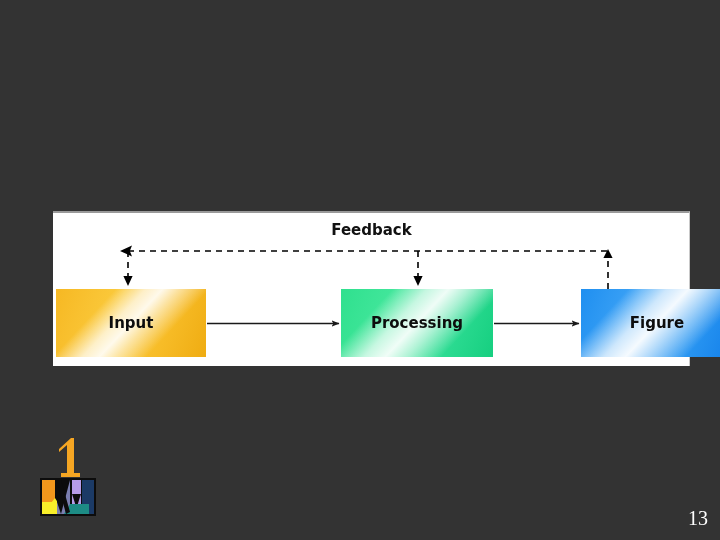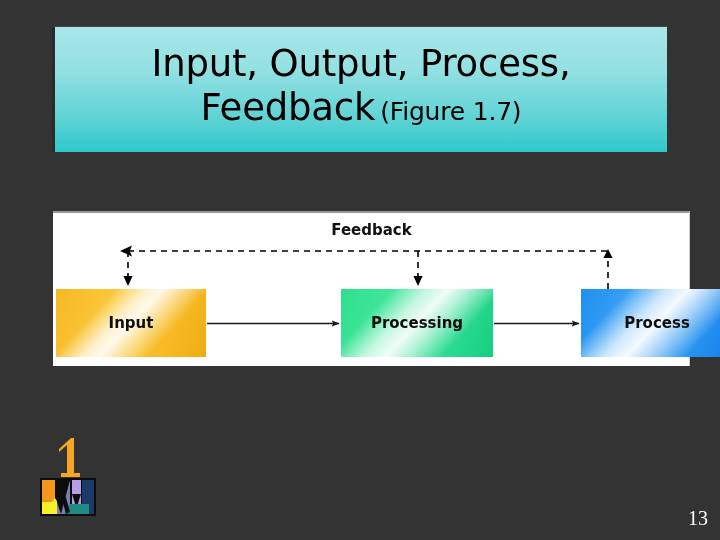--- a/index.html
+++ b/index.html
@@ -170,27 +170,20 @@
     color: #ffffff;
     font-size: 20px;
     font-family: "Liberation Serif", "DejaVu Serif", serif;
   }
 </style>
 </head>
 <body>
 
 <div id="slide">
 
-  <div id="title-banner">
-    <div id="title-line1">Input, Output, Process,</div>
-    <div id="title-line2">
-      <span id="title-main2">Feedback</span>
-      <span id="title-sub">(Figure 1.7)</span>
-    </div>
-  </div>
 
   <div id="diagram-panel">
     <div id="diagram-inner">
 
       <svg id="diagram-svg" width="637" height="155" viewBox="0 0 637 155">
         <defs>
           <marker id="solid-arrow" markerWidth="9" markerHeight="9" refX="7.5" refY="3.2" orient="auto" markerUnits="userSpaceOnUse">
             <path d="M0,0 L8,3.2 L0,6.4 L1.9,3.2 Z" fill="#1a1a1a"></path>
           </marker>
           <marker id="dash-arrow-down" markerWidth="9" markerHeight="9" refX="4" refY="7" orient="auto" markerUnits="userSpaceOnUse">
@@ -220,21 +213,21 @@
 
       <div class="flow-box" id="box-processing">
         <span class="box-text">Processing</span>
       </div>
 
       <div class="flow-box" id="box-input">
         <span class="box-text">Input</span>
       </div>
 
       <div class="flow-box" id="box-output">
-        <span class="box-text">Process</span>
+        <span class="box-text">Figure</span>
       </div>
 
     </div>
   </div>
 
   <svg id="logo" viewBox="0 0 62 88">
 
     <g>
       <path d="M22,17 L34,6 L37,6 L37,41 L43,41 L43,45 L24,45 L24,41 L30,41 L30,13 L22,20 Z" fill="#f5a623"></path>
     </g>

